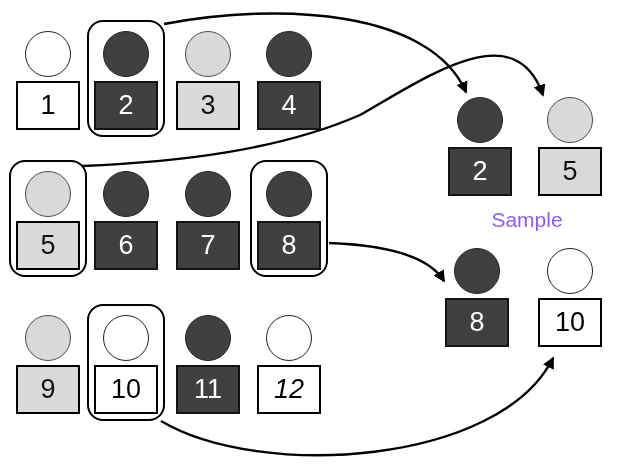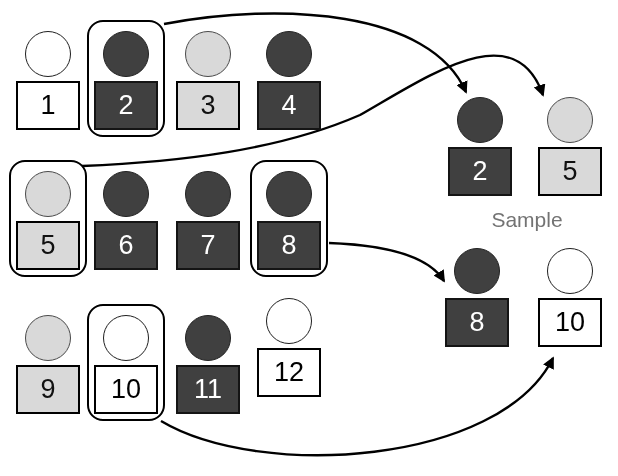--- a/index.html
+++ b/index.html
@@ -57,21 +57,21 @@
     box-sizing: border-box;
     border: 2px solid #000;
     border-radius: 16px;
     background: transparent;
   }
   .caption {
     position: absolute;
     width: 120px;
     text-align: center;
     font-size: 21px;
-    color: #737373;
+    color: #8b5cf6;
   }
   #pop-caption { left: 55px; top: 429px; }
   #sample-caption { left: 467px; top: 208px; }
   #arrow-layer {
     position: absolute;
     left: 0;
     top: 0;
     width: 618px;
     height: 476px;
     pointer-events: none;
@@ -165,21 +165,21 @@
         <div class="body">
           <span>10</span>
         </div>
       </div>
       <div class="figure shade-dark" style="left: 176px; top: 315px;">
         <div class="head"></div>
         <div class="body">
           <span>11</span>
         </div>
       </div>
-      <div class="figure shade-white" style="left: 257px; top: 298px;">
+      <div class="figure shade-white" style="left: 257px; top: 315px; font-style: italic;">
         <div class="head"></div>
         <div class="body">
           <span>12</span>
         </div>
       </div>
     </div>
   <div id="sample-figures">
       <div class="figure shade-dark" style="left: 448px; top: 97px;">
         <div class="head"></div>
         <div class="body">

